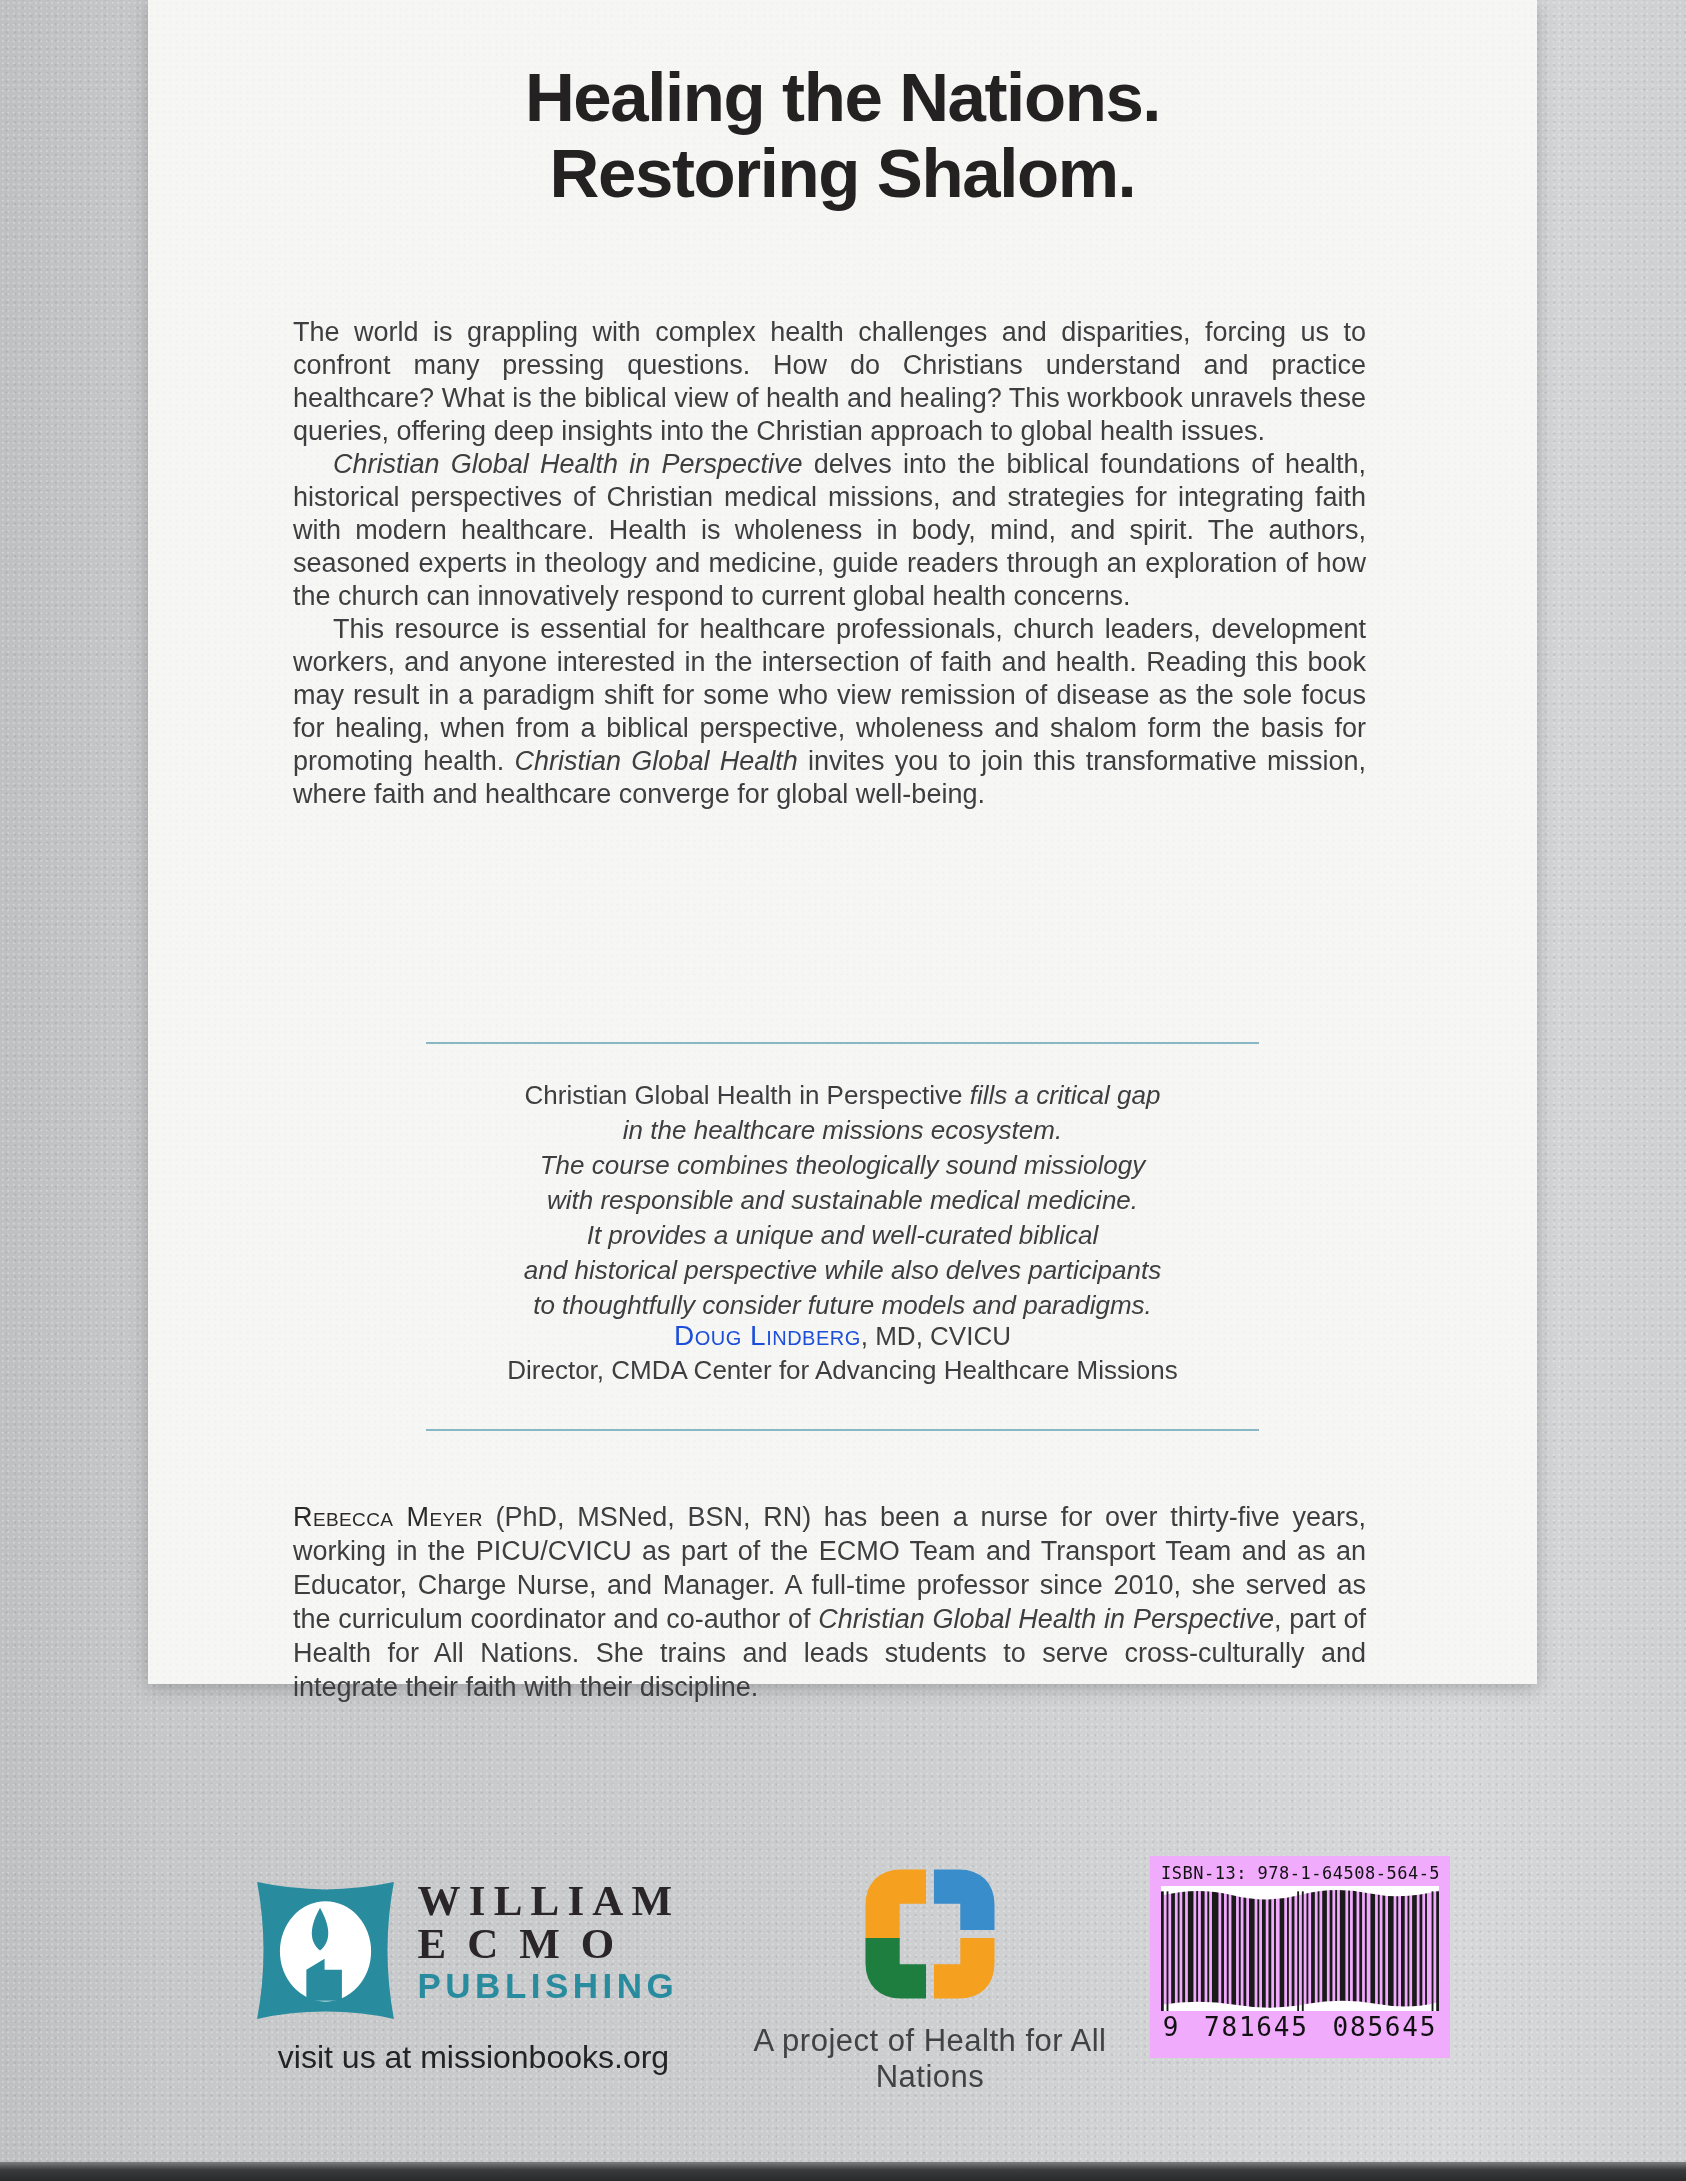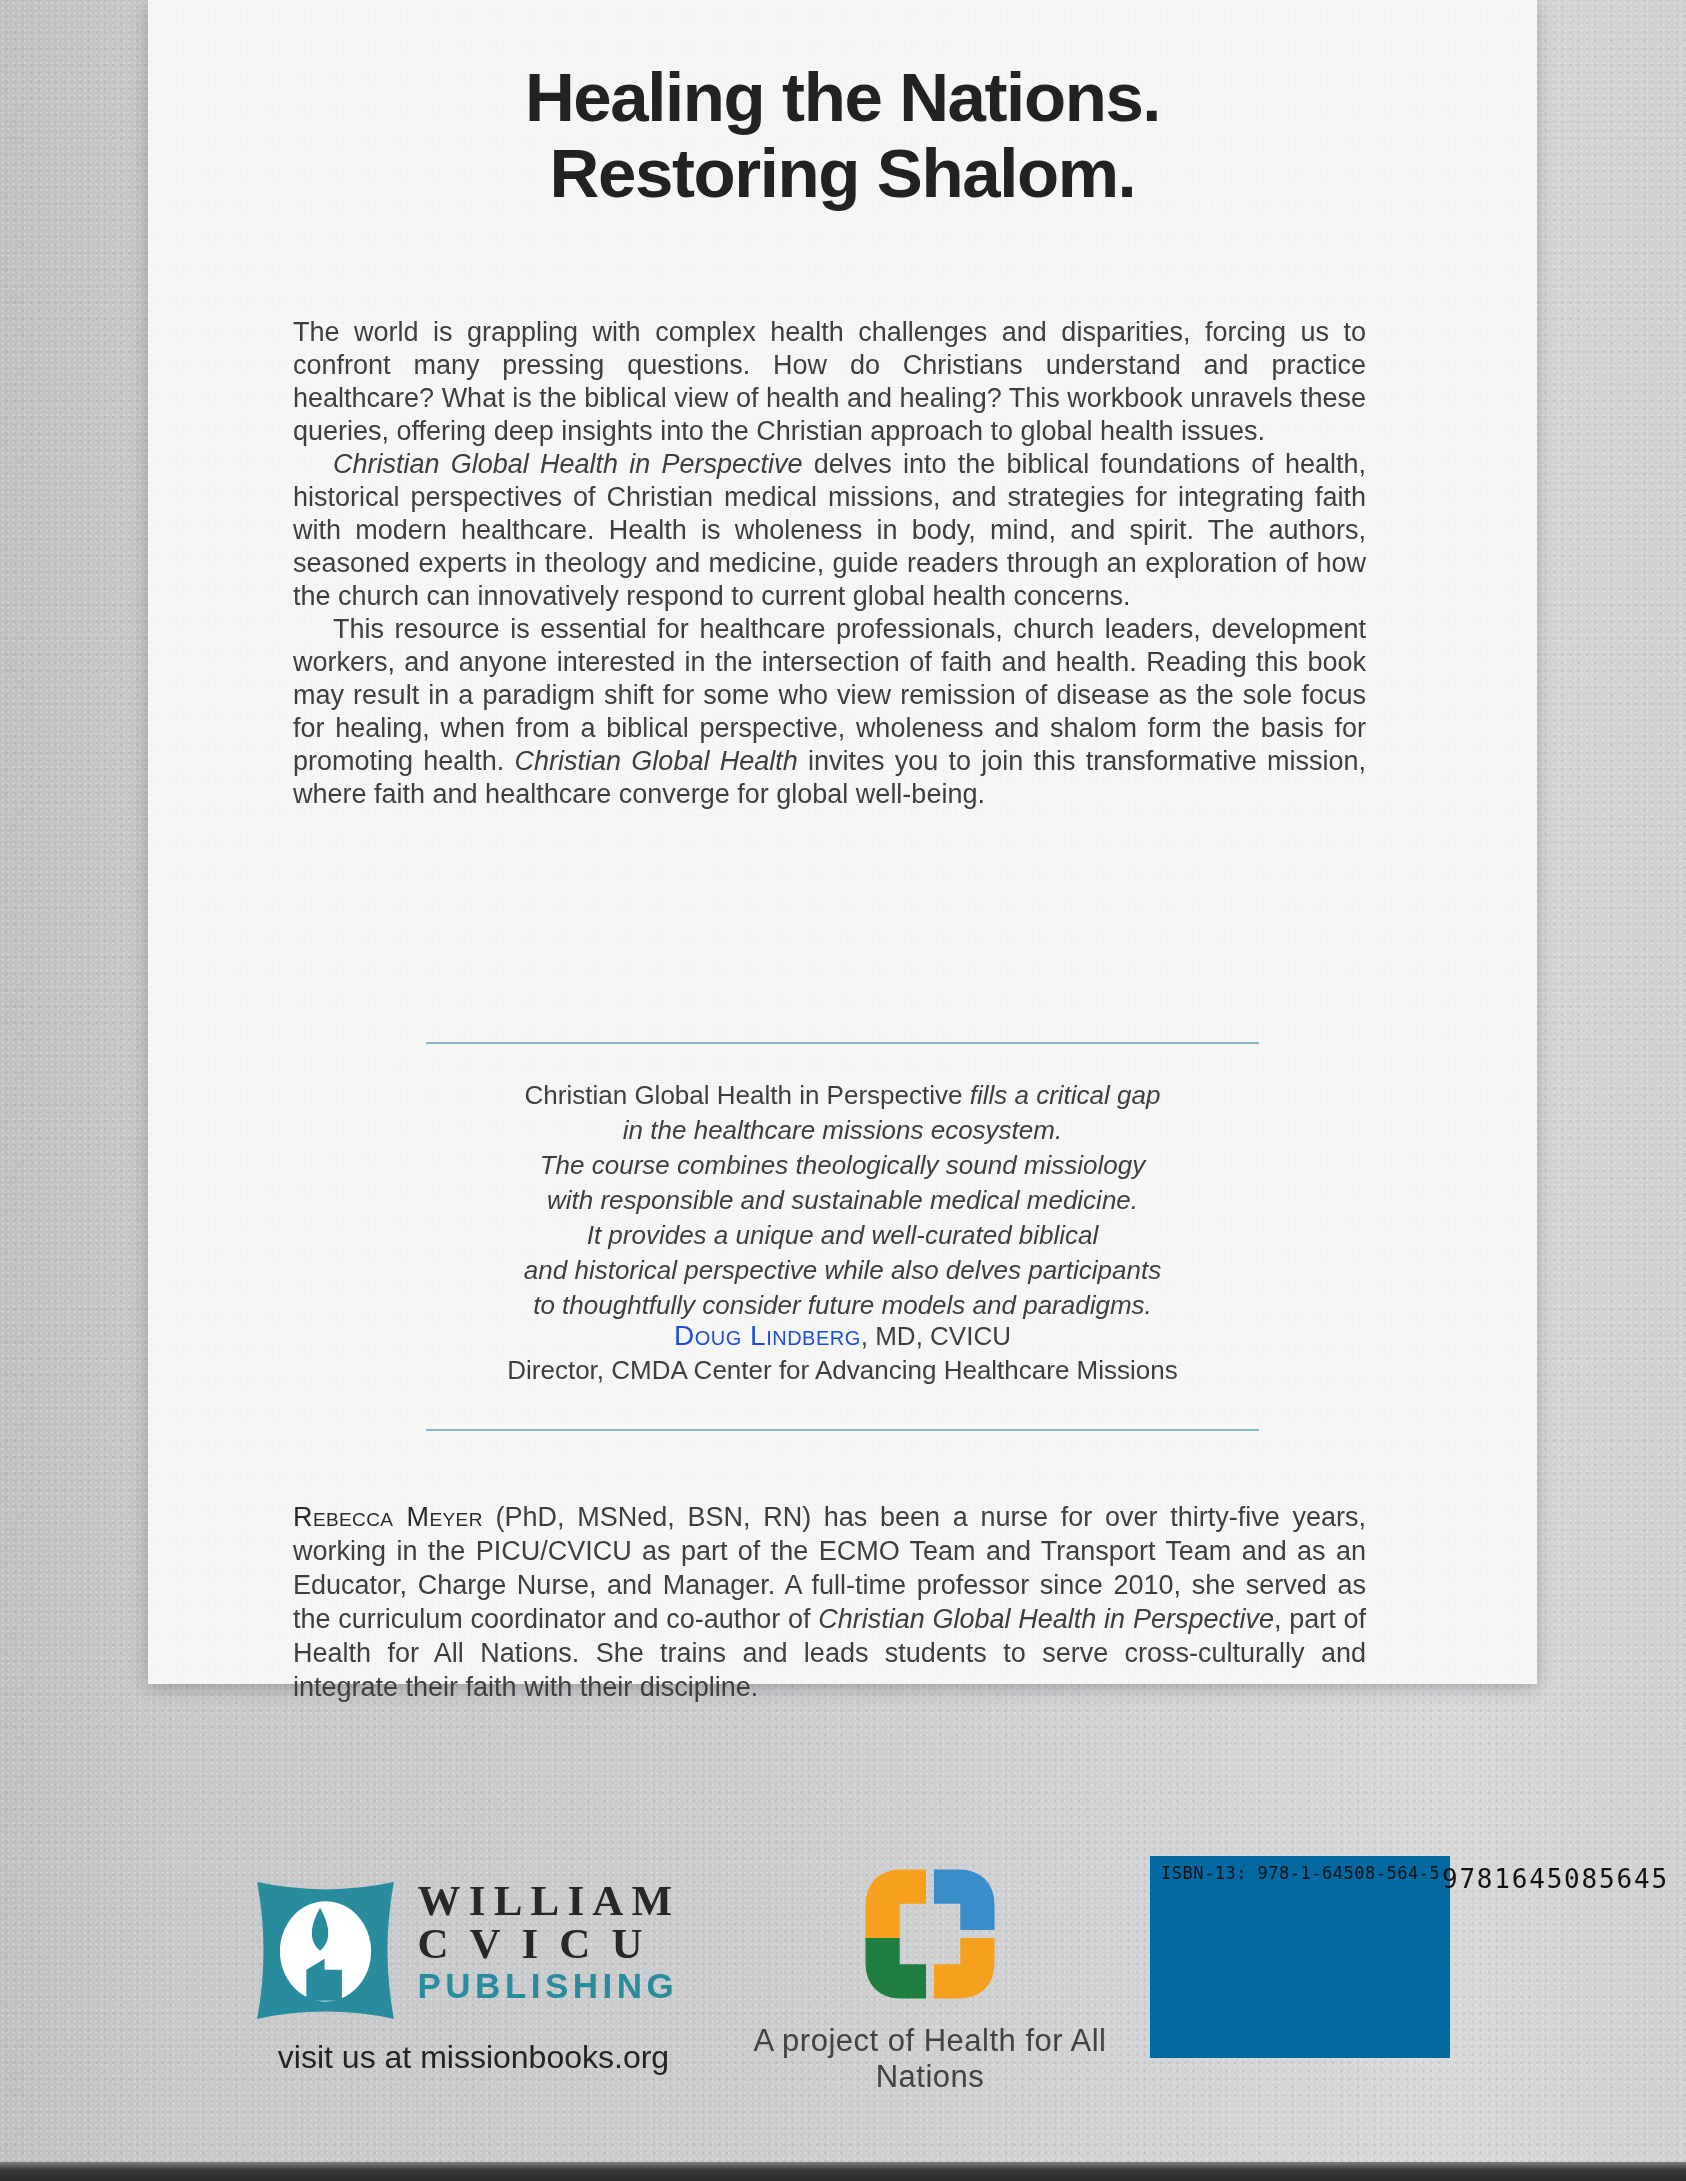--- a/index.html
+++ b/index.html
@@ -54,22 +54,22 @@
   .wcp-w1{letter-spacing:8.2px;}
   .wcp-w2{letter-spacing:21px;}
   .wcp-w3{font-size:35px;line-height:42px;font-weight:700;color:var(--teal);letter-spacing:4.5px;}
   .wcp-site{margin-top:11px;width:451px;text-align:center;font-size:32px;color:#232325;}
 
   .hfan{position:absolute;left:600px;top:1855px;width:364px;text-align:center;}
   .hfan-logo{width:158px;height:158px;}
   .hfan-caption{margin-top:7.3px;font-size:31px;letter-spacing:0.5px;color:#414244;}
   .st-orange{stroke:var(--hfan-orange);} .st-blue{stroke:var(--hfan-blue);} .st-green{stroke:var(--hfan-green);}
 
-  .barcode{position:absolute;left:1002px;top:1856px;width:300px;height:202px;background:#0369a1;
-    box-sizing:border-box;padding:7.3px 11px 5.5px 11px;display:flex;}
+  .barcode{position:absolute;left:1002px;top:1856px;width:300px;height:202px;background:#f0abfc;
+    box-sizing:border-box;padding:7.3px 11px 5.5px 11px;display:flex;flex-direction:column;}
   .bc-label{font-family:"DejaVu Sans Mono",monospace;font-size:17px;letter-spacing:0.5px;
     text-align:center;color:var(--barcode-ink);white-space:nowrap;}
   .bc-bars{width:100%;height:125px;margin-top:2.7px;}
   .bc-digits{display:flex;justify-content:space-between;margin-top:0.9px;padding:0 1.8px;
     font-family:"DejaVu Sans Mono",monospace;font-size:26px;letter-spacing:1.8px;color:var(--barcode-ink);}
 </style>
 </head>
 <body>
 
 <div class="canvas">
@@ -112,21 +112,21 @@
     <div class="wcp">
       <div class="wcp-row">
         <svg class="wcp-pillow" viewBox="0 0 170 170">
           <path class="pillow" d="M10,10 Q85,26 160,10 Q146,85 160,160 Q85,144 10,160 Q24,85 10,10 Z"></path>
           <ellipse cx="85" cy="86" rx="50" ry="55" fill="#ffffff"></ellipse>
           <path class="flame" d="M79,38 C68,58 66,74 79,85 C92,74 90,58 79,38 Z"></path>
           <path class="candle" d="M64,140 L64,106 L84,94 L84,106 L103,106 L103,140 Z"></path>
         </svg>
         <div class="wcp-words">
           <div class="wcp-w1">WILLIAM</div>
-          <div class="wcp-w2">CVICU</div>
+          <div class="wcp-w2">ECMO</div>
           <div class="wcp-w3">PUBLISHING</div>
         </div>
       </div>
       <div class="wcp-site">visit us at missionbooks.org</div>
     </div>
 
     <div class="hfan">
       <svg class="hfan-logo" viewBox="0 0 120 120" fill="none">
         <g stroke-width="26" fill="none">
           <path class="st-orange" d="M24,64 V38 Q24,24 38,24 H57"></path>

